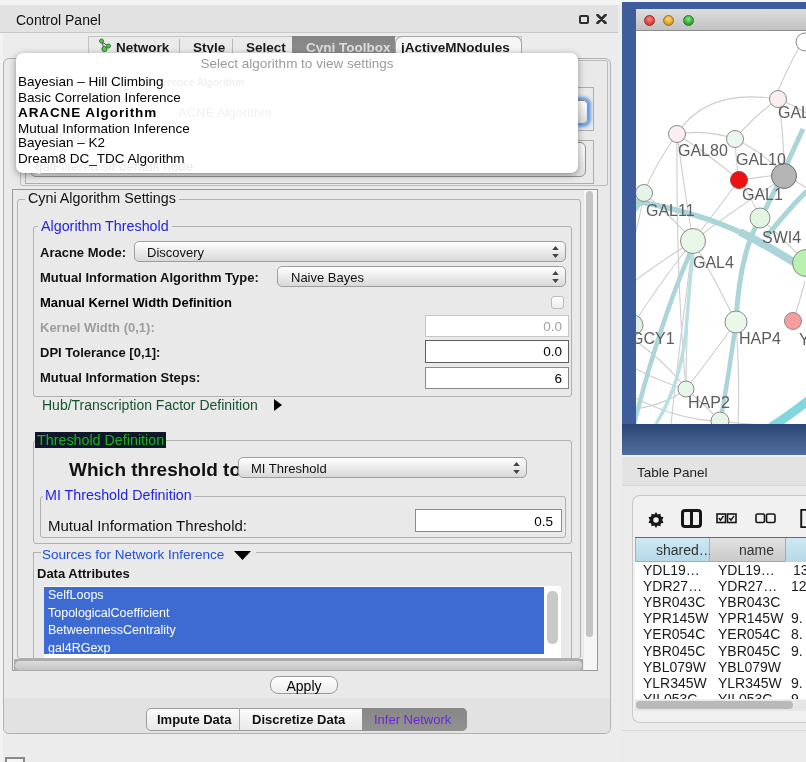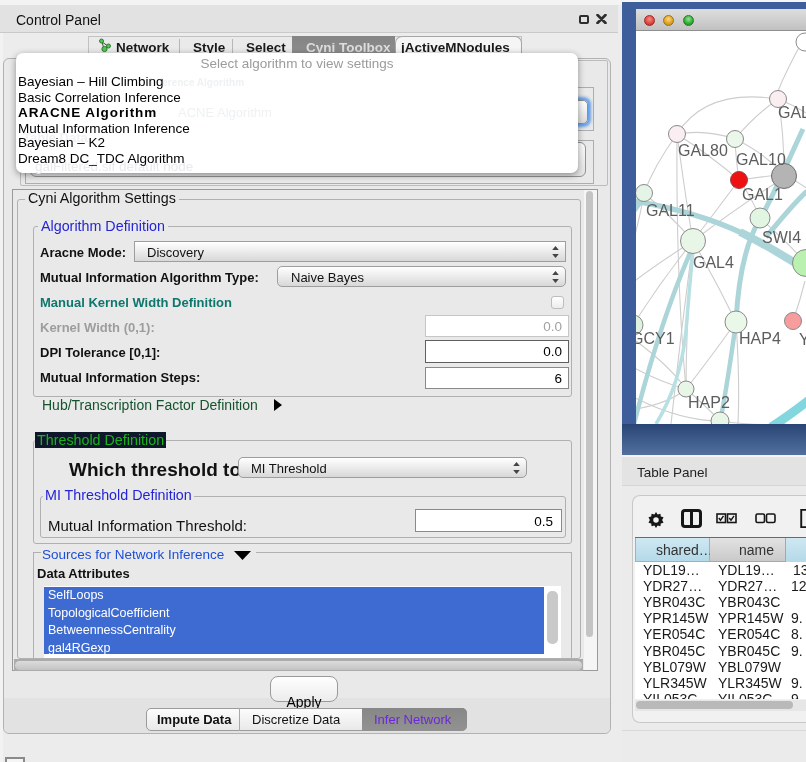--- a/index.html
+++ b/index.html
@@ -47,37 +47,37 @@
 <div class="a" style="left:30px;top:142px;width:556px;height:35px;border:1px solid #939393;border-radius:6px;background:linear-gradient(#fdfdfd,#e2e2e2)"></div>
 
 <div class="a" style="left:12px;top:189px;width:586px;height:482px;border:1px solid #9a9a9a;background:#e9e9e9"></div>
 <div class="a" style="left:584px;top:190px;width:13px;height:480px;background:#f5f5f5"></div>
 <div class="a" style="left:586px;top:191px;width:7px;height:446px;background:#c4c4c4;border-radius:3.5px"></div>
 
 <div class="a" style="left:17px;top:199px;width:564px;height:460px;border:1px solid #b0b0b0;border-radius:3px"></div>
 <div class="t" style="left:25px;top:190px;font-size:14.3px;color:#111;background:#e9e9e9;padding:0 3px">Cyni Algorithm Settings</div>
 
 <div class="a" style="left:33px;top:226px;width:539px;height:171px;border:1px solid #b0b0b0;border-radius:3px"></div>
-<div class="t" style="left:38px;top:218px;font-size:14.3px;color:#2424d8;background:#e9e9e9;padding:0 3px">Algorithm Definition</div>
+<div class="t" style="left:38px;top:218px;font-size:14.3px;color:#2424d8;background:#e9e9e9;padding:0 3px">Algorithm Threshold</div>
 
 <div class="t" style="left:40px;top:245px;font-size:13px;font-weight:bold;color:#111">Aracne Mode:</div>
-<div class="a" style="left:134px;top:241px;width:432px;height:21px;border:1px solid #9e9e9e;border-radius:0;background:linear-gradient(#fff,#d8d8d8)">
+<div class="a" style="left:134px;top:241px;width:432px;height:21px;border:1px solid #9e9e9e;border-radius:5px;background:linear-gradient(#fff,#d8d8d8)">
   <div class="t" style="left:12px;top:3px;font-size:13px;color:#111">Discovery</div>
   <svg class="a" style="right:5px;top:3px" width="9" height="14" viewBox="0 0 9 14">
       <path d="M1.2 5 L4.5 1 L7.8 5 Z M1.2 9 L4.5 13 L7.8 9 Z" fill="#444"></path>
     </svg>
 </div>
 <div class="t" style="left:40px;top:270px;font-size:13px;font-weight:bold;color:#111">Mutual Information Algorithm Type:</div>
 <div class="a" style="left:277px;top:266px;width:289px;height:21px;border:1px solid #9e9e9e;border-radius:5px;background:linear-gradient(#fff,#d8d8d8)">
   <div class="t" style="left:13px;top:3px;font-size:13px;color:#111">Naive Bayes</div>
   <svg class="a" style="right:5px;top:3px" width="9" height="14" viewBox="0 0 9 14">
       <path d="M1.2 5 L4.5 1 L7.8 5 Z M1.2 9 L4.5 13 L7.8 9 Z" fill="#444"></path>
     </svg>
 </div>
-<div class="t" style="left:40px;top:295px;font-size:13px;font-weight:bold;color:#0f766e">Manual Kernel Width Definition</div>
+<div class="t" style="left:40px;top:295px;font-size:13px;font-weight:bold;color:#000000">Manual Kernel Width Definition</div>
 <div class="a" style="left:551px;top:296px;width:13px;height:13px;border:1px solid #bdbdbd;border-radius:3px;background:linear-gradient(#fff,#ececec)"></div>
 <div class="t" style="left:40px;top:320px;font-size:13px;font-weight:bold;color:#9d9d9d">Kernel Width (0,1):</div>
 <div class="a" style="left:425px;top:315px;width:144px;height:22px;border:1px solid #c6c6c6;background:#fff;color:#a2a2a2;font-size:13.5px;text-align:right;padding:3px 6px 0 0">0.0</div>
 <div class="t" style="left:40px;top:345px;font-size:13px;font-weight:bold;color:#111">DPI Tolerance [0,1]:</div>
 <div class="a" style="left:425px;top:340px;width:144px;height:23px;border:1.5px solid #5f5f5f;background:#fff;color:#000;font-size:13.5px;text-align:right;padding:3px 6px 0 0">0.0</div>
 <div class="t" style="left:40px;top:370px;font-size:13px;font-weight:bold;color:#111">Mutual Information Steps:</div>
 <div class="a" style="left:425px;top:367px;width:144px;height:22px;border:1px solid #8a8a8a;background:#fff;color:#000;font-size:13.5px;text-align:right;padding:3px 6px 0 0">6</div>
 
 <div class="t" style="left:42px;top:397px;font-size:14px;color:#14532d">Hub/Transcription Factor Definition</div>
 <svg class="a" style="left:273px;top:399px" width="9" height="12" viewBox="0 0 9 12">
@@ -110,27 +110,27 @@
 <div class="a" style="left:44px;top:587px;width:500px;height:67px;background:#3e6bd2"></div>
 <div class="t" style="left:48px;top:588px;font-size:12.5px;color:#fff">SelfLoops</div>
 <div class="t" style="left:48px;top:606px;font-size:12.5px;color:#fff">TopologicalCoefficient</div>
 <div class="t" style="left:48px;top:623px;font-size:12.5px;color:#fff">BetweennessCentrality</div>
 <div class="t" style="left:48px;top:641px;font-size:12.5px;color:#fff">gal4RGexp</div>
 <div class="a" style="left:547px;top:591px;width:11px;height:53px;background:#c9c9c9;border-radius:5px"></div>
 
 <div class="a" style="left:14px;top:659px;width:569px;height:12px;background:#ababab"></div>
 <div class="a" style="left:15px;top:661px;width:567px;height:9px;background:linear-gradient(#dcdcdc,#c3c3c3);border-radius:4.5px"></div>
 
-<div class="a" style="left:270px;top:676px;width:68px;height:26px;border:1px solid #9a9a9a;border-radius:8px;background:linear-gradient(#fefefe,#ececec);text-align:center;font-size:14px;color:#000;padding-top:17px">Apply</div>
+<div class="a" style="left:270px;top:676px;width:68px;height:18px;border:1px solid #9a9a9a;border-radius:8px;background:linear-gradient(#fefefe,#ececec);text-align:center;font-size:14px;color:#000;padding-top:1px">Apply</div>
 
 <div class="a" style="left:146px;top:708px;width:321px;height:23px;border:1px solid #9b9b9b;border-radius:5px;background:linear-gradient(#fcfcfc,#e9e9e9)"></div>
 <div class="a" style="left:239px;top:708px;width:1px;height:23px;background:#a8a8a8"></div>
 <div class="a" style="left:362px;top:708px;width:105px;height:23px;background:linear-gradient(#878787,#929292);border-radius:0 5px 5px 0"></div>
 <div class="t" style="left:157px;top:712px;font-size:13px;font-weight:bold;color:#111">Impute Data</div>
-<div class="t" style="left:252px;top:712px;font-size:13px;font-weight:normal;color:#111">Discretize Data</div>
+<div class="t" style="left:252px;top:712px;font-size:13px;font-weight:bold;color:#111">Discretize Data</div>
 <div class="t" style="left:374px;top:712px;font-size:13px;color:#6d28d9">Infer Network</div>
 
 <div class="a" style="left:5px;top:757px;width:20px;height:10px;border:2px solid #8a8a8a;background:#f5f5f5"></div>
 
 <div class="a" style="left:16px;top:53px;width:562px;height:120px;background:#fff;border-radius:7px;box-shadow:0 2px 7px rgba(0,0,0,.4)"></div>
 <div class="t" style="left:16px;top:56px;width:562px;text-align:center;font-size:13.5px;color:#9b9b9b">Select algorithm to view settings</div>
 <div class="t" style="left:150px;top:77px;font-size:10px;font-weight:bold;color:#eff1f3">Inference Algorithm</div>
 <div class="t" style="left:178px;top:105px;font-size:13px;color:#eff1f3">ACNE Algorithm</div>
 <div class="t" style="left:23px;top:130px;font-size:13px;font-weight:bold;color:#eff1f3">Table Data</div>
 <div class="t" style="left:35px;top:159px;font-size:13.5px;color:#e8eaec">galFiltered.sif default node</div>

